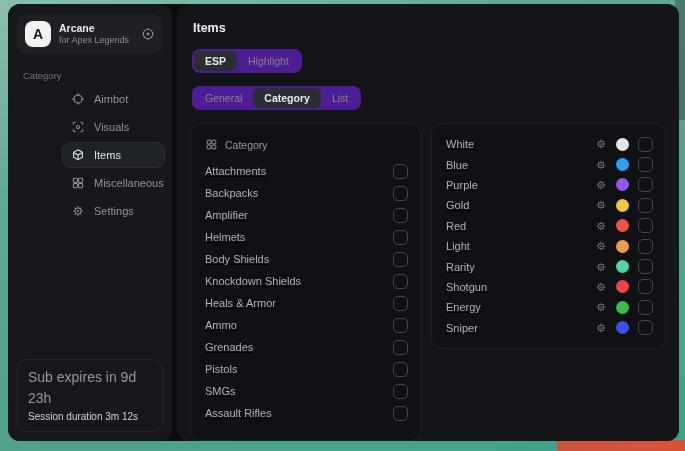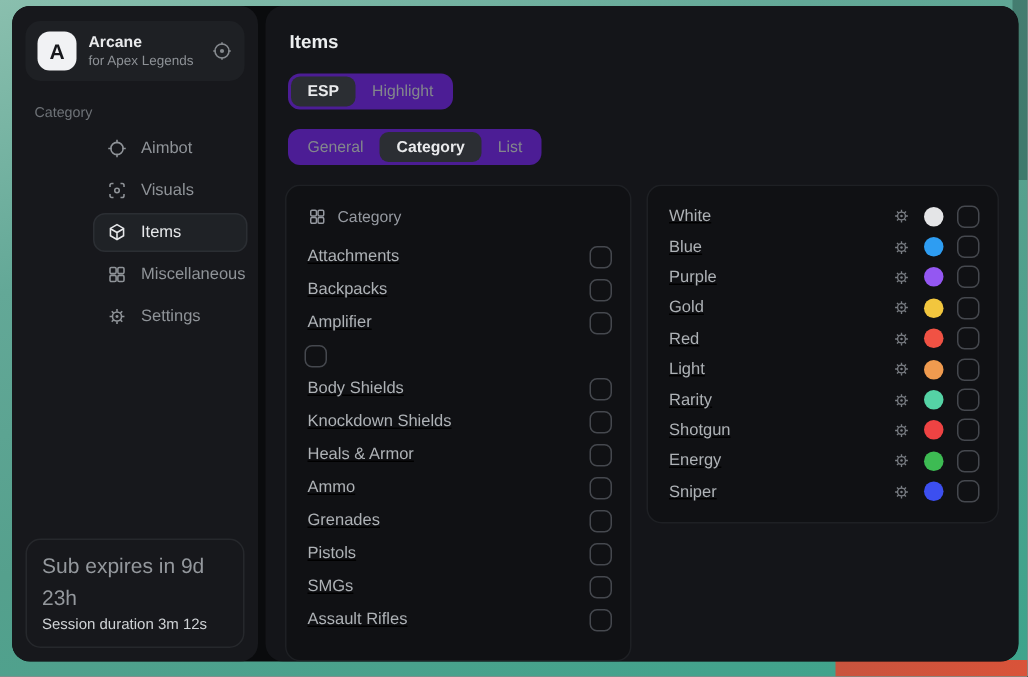--- a/index.html
+++ b/index.html
@@ -192,20 +192,21 @@
   </div>
               <div class="row">
     <span class="row-label">Backpacks</span>
     <span class="checkbox"></span>
   </div>
               <div class="row">
     <span class="row-label">Amplifier</span>
     <span class="checkbox"></span>
   </div>
               <div class="row">
+    <span class="row-label">Helmets</span>
     <span class="checkbox"></span>
   </div>
               <div class="row">
     <span class="row-label">Body Shields</span>
     <span class="checkbox"></span>
   </div>
               <div class="row">
     <span class="row-label">Knockdown Shields</span>
     <span class="checkbox"></span>
   </div>

